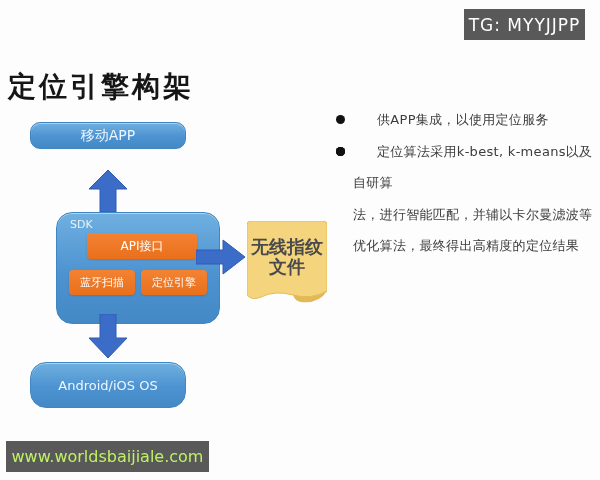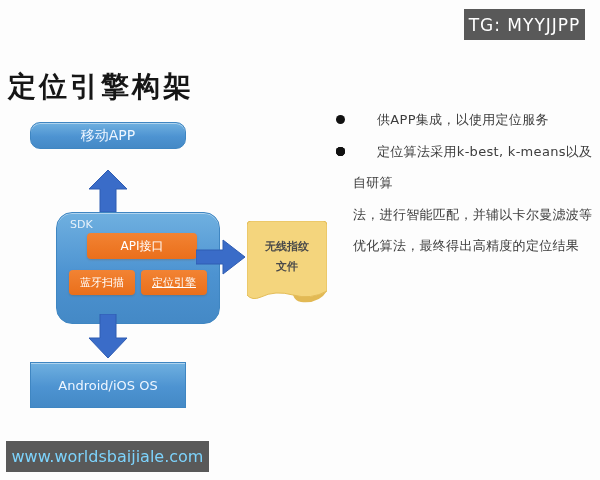--- a/index.html
+++ b/index.html
@@ -32,49 +32,49 @@
   .blue-box {
     position: absolute;
     background: linear-gradient(180deg, #6fb0e0 0%, #4d93d1 55%, #4489c6 100%);
     border: 1px solid #3f86c2;
     border-radius: 10px;
     color: #eef6ff;
     display: flex; align-items: center; justify-content: center;
     box-shadow: inset 0 1px 0 rgba(255,255,255,0.45);
   }
   .app-box   { left: 30px;  top: 122px; width: 156px; height: 27px; font-size: 14px; }
-  .os-box    { left: 30px;  top: 362px; width: 156px; height: 46px; font-size: 13px; border-radius: 0; }
+  .os-box    { left: 30px;  top: 362px; width: 156px; height: 46px; font-size: 13px; border-radius: 16px; }
   .sdk-box   { left: 28px;  top: 212px; width: 164px; height: 112px; border-radius: 16px; margin-left: 28px; }
   .sdk-label {
     position: absolute; left: 13px; top: 5px;
     font-size: 11px; color: #e8f2fb;
   }
   .orange-box {
     position: absolute;
     background: linear-gradient(180deg, #f28333 0%, #ea6f1b 100%);
     border-radius: 4px;
     color: #ffffff;
     display: flex; align-items: center; justify-content: center;
     box-shadow: 0 1px 2px rgba(120,60,0,0.25);
   }
   .api-box { left: 30px; top: 20px;  width: 110px; height: 26px; font-size: 12px; }
   .bt-box  { left: 12px; top: 57px;  width: 66px;  height: 25px; font-size: 11px; }
-  .pe-box  { left: 84px; top: 57px;  width: 66px;  height: 25px; font-size: 11px; text-decoration: underline; }
+  .pe-box  { left: 84px; top: 57px;  width: 66px;  height: 25px; font-size: 11px; }
 
   
   .arrow { position: absolute; }
   .arrow-up    { left: 87px;  top: 170px; }
   .arrow-down  { left: 87px;  top: 314px; }
   .arrow-right { left: 196px; top: 237px; }
 
   
   .note { position: absolute; left: 247px; top: 221px; width: 80px; height: 86px; }
   .note-text {
     position: absolute; left: 0; top: 16px; width: 80px;
-    text-align: center; font-size: 11px; font-weight: 700;
+    text-align: center; font-size: 18px; font-weight: 700;
     color: #4a4a4a; line-height: 20px; white-space: pre-line;
   }
 
   
   .bullets {
     position: absolute; left: 336px; top: 104px; width: 262px;
     list-style: none;
   }
   .bullets li {
     position: relative;
@@ -86,21 +86,21 @@
   .bullets li .dot {
     position: absolute; left: 0; top: 11px;
     width: 9px; height: 9px; border-radius: 50%;
     background: #111111;
   }
   .bullet-text { white-space: pre-line; margin-left: 24px; }
 
   
   .footer-bar {
     position: absolute; left: 6px; top: 441px; width: 203px; height: 31px;
-    background: #595959; color: #7dd3fc;
+    background: #595959; color: #bef264;
     font-size: 16px;
     display: flex; align-items: center; justify-content: center;
   }
 </style>
 </head>
 <body>
 
 <div class="canvas">
 
   <div class="tg-badge">

